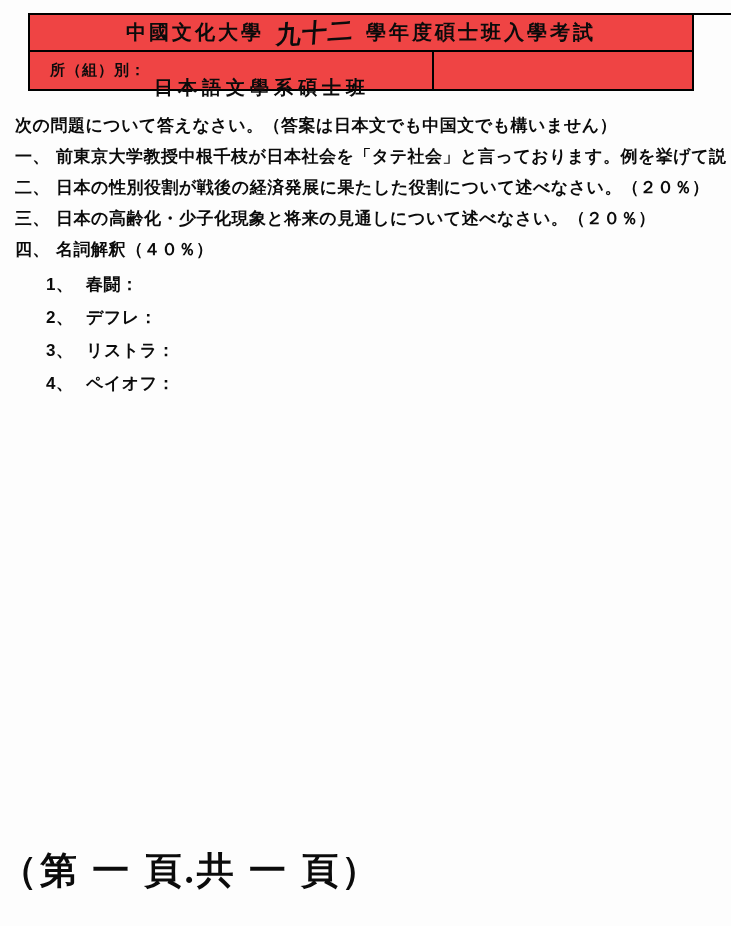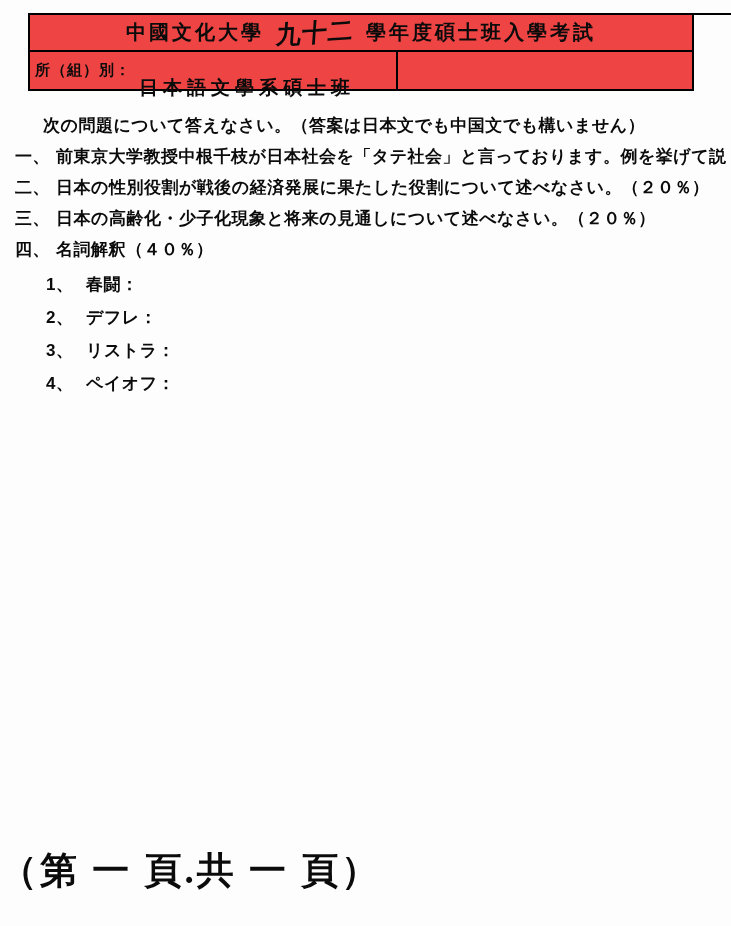--- a/index.html
+++ b/index.html
@@ -29,21 +29,21 @@
     white-space: nowrap;
   }
   .title-year {
     display: inline-block;
     font-size: 25px;
     transform: rotate(-4deg) skewX(-8deg);
     letter-spacing: 1px;
   }
   .info-row { display: flex; height: 37px; }
   .cell { display: flex; align-items: center; white-space: nowrap; }
-  .cell-dept { width: 368px; border-right: 2px solid #000; padding-left: 5px; }
+  .cell-dept { width: 404px; border-right: 2px solid #000; padding-left: 20px; }
   .cell-subject { flex: 1; padding-left: 8px; }
   .cell .label {
     font-family: "Liberation Serif", serif;
     font-size: 15px; font-weight: bold; letter-spacing: 1px;
   }
   .cell .value {
     font-family: Liberation Serif, serif;
     font-size: 19px; font-weight: bold; letter-spacing: 5px;
     margin-left: 8px;
     margin-top: 35px;
@@ -55,21 +55,21 @@
     position: absolute; top: 13px; left: 692px; width: 39px; height: 2px;
     background: #000;
   }
 
   
   .content {
     position: absolute; left: 15px; top: 110px; width: 708px;
     font-size: 17px; font-weight: bold; letter-spacing: 0.5px;
     line-height: 31px;
   }
-  .instructions { white-space: nowrap; margin-left: 28px; }
+  .instructions { white-space: nowrap; }
   .question { display: flex; }
   .q-num { width: 41px; flex-shrink: 0; }
   .q-lines { flex: 1; }
   .q-line { white-space: nowrap; }
 
   .terms { margin-left: 31px; margin-top: 3px; }
   .term { display: flex; line-height: 33px; }
   .t-num { width: 40px; flex-shrink: 0; }
 
   

